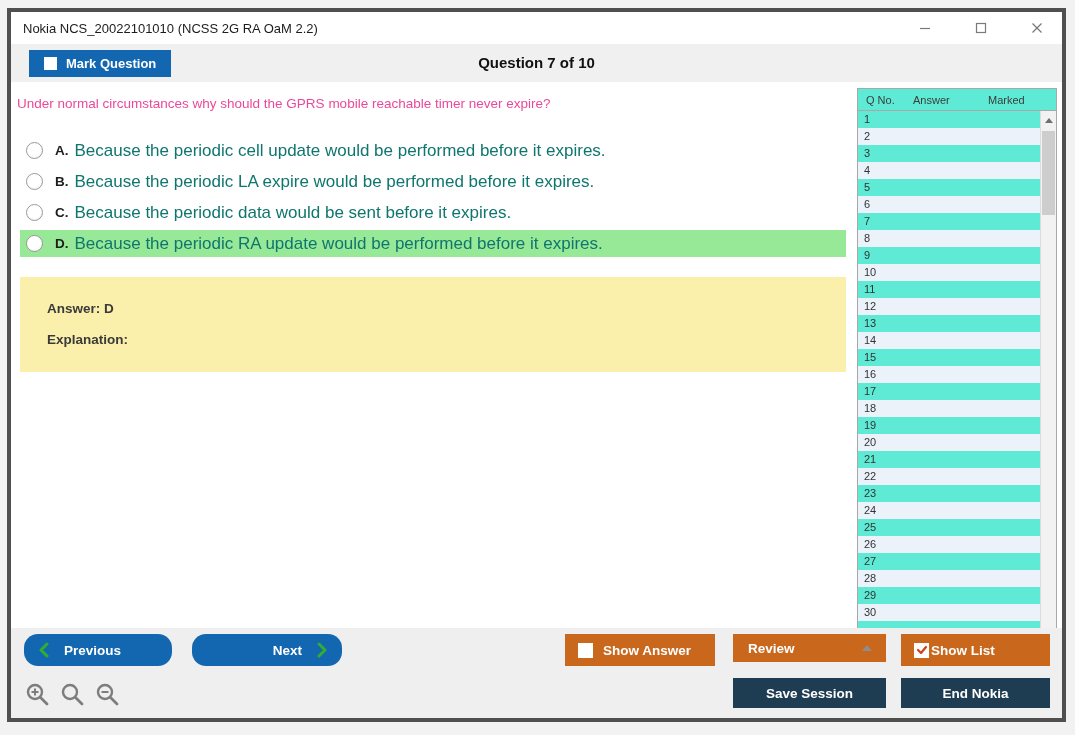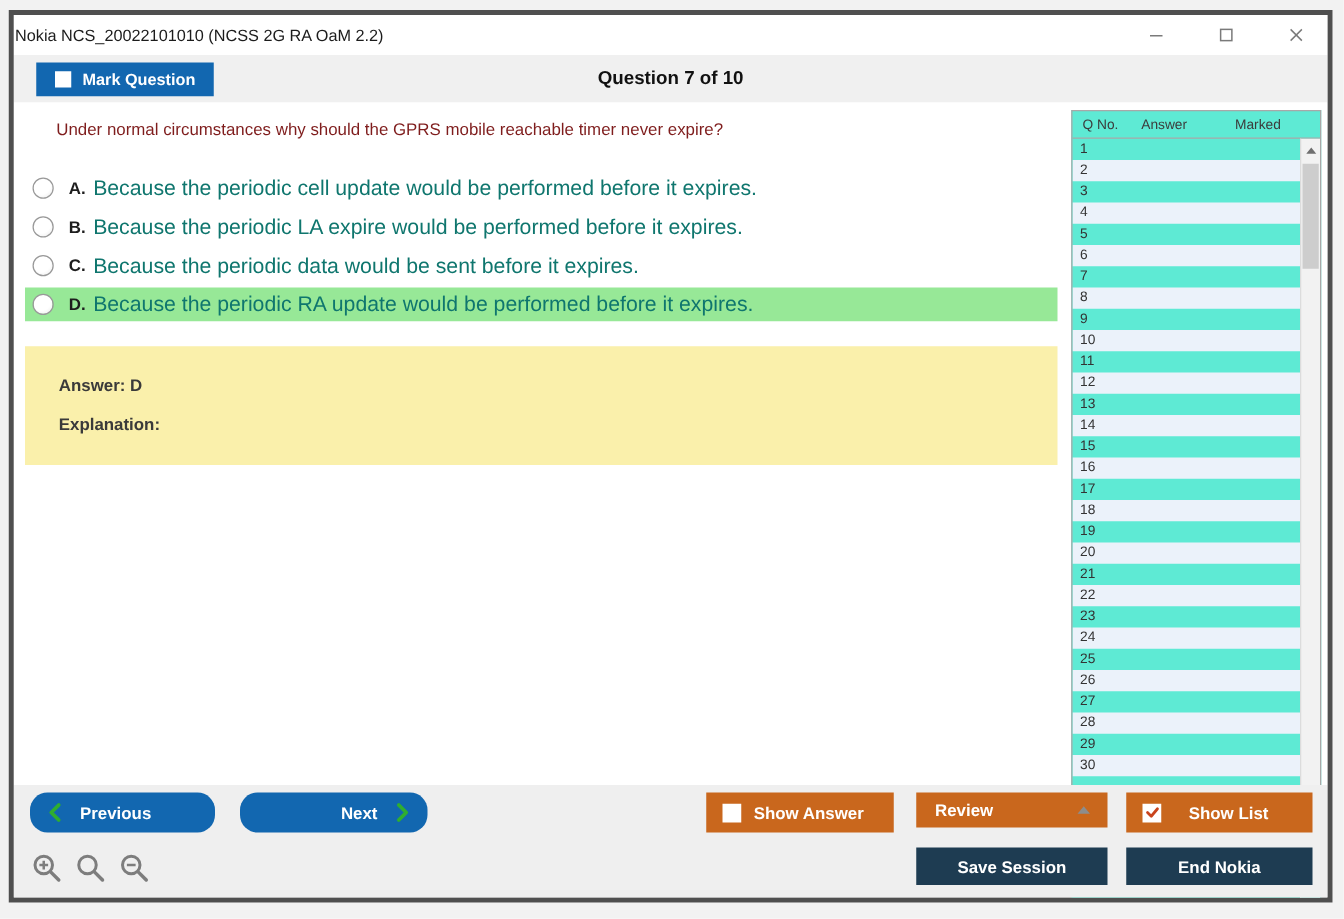--- a/index.html
+++ b/index.html
@@ -6,40 +6,40 @@
   html,body { width:1075px; height:735px; }
   body { font-family:"Liberation Sans", sans-serif; background:#f2f2f2; position:relative; }
 
   .window {
     position:absolute; left:7px; top:8px; width:1059px; height:714px;
     border:4px solid #4f4f4f; background:#ffffff; overflow:hidden;
   }
 
   
   .titlebar { height:32px; background:#ffffff; display:flex; align-items:center; position:relative; }
-  .title { font-size:13px; color:#1c1c1c; padding-left:1px; }
+  .title { font-size:13px; color:#1c1c1c; padding-left:12px; }
   .win-controls { position:absolute; right:14px; top:0; height:32px; display:flex; align-items:center; gap:34px; }
   .win-btn { width:22px; height:22px; display:flex; align-items:center; justify-content:center; cursor:pointer; }
 
   
   .header { height:38px; background:#f0f0f0; position:relative; }
   .mark-btn {
     position:absolute; left:18px; top:6px; height:27px; border:none; cursor:pointer;
     background:#1267b0; color:#fff; display:flex; align-items:center; gap:9px; padding:0 15px;
     font-family:"Liberation Sans", sans-serif; font-size:13px; font-weight:bold;
   }
   .cb { width:13px; height:13px; background:#fff; display:inline-block; flex:0 0 auto; }
   .counter {
     position:absolute; left:0; right:0; top:0; height:38px; line-height:38px;
     text-align:center; font-size:15px; font-weight:bold; color:#111; pointer-events:none;
   }
 
   
   .main { height:546px; position:relative; background:#fff; }
-  .question-text { position:absolute; left:6px; top:14px; font-size:13.5px; color:#7f1d1d;margin-left:28px; }
+  .question-text { position:absolute; left:6px; top:14px; font-size:13.5px; color:#ec4899; }
 
   .option { position:absolute; left:9px; width:826px; height:27px; display:flex; align-items:center; cursor:pointer; }
   .option.hl { background:#97e897; }
   .radio {
     width:17px; height:17px; border-radius:50%; border:1px solid #999;
     background:radial-gradient(circle at 40% 35%, #ffffff 55%, #e8e8e8);
     margin:0 12px 0 6px; flex:0 0 auto;
   }
   .letter { font-weight:bold; font-size:13.5px; color:#1d1d1d; margin-right:6px; }
   .opt-text { font-size:17px; color:#0f766e; }
@@ -78,21 +78,21 @@
   .fbtn { position:absolute; border:none; cursor:pointer; display:flex; align-items:center;
           font-family:"Liberation Sans", sans-serif; font-size:13.5px; font-weight:bold; color:#fff; }
   .blue { background:#1267b0;border-radius:14px; }
   .orange { background:#c9671d; }
   .navy { background:#1e3c52; }
 
   .btn-previous { left:13px; top:6px; width:148px; height:32px; padding-left:15px; gap:15px; }
   .btn-next { left:181px; top:6px; width:150px; height:32px; justify-content:flex-end; padding-right:15px; gap:15px; }
   .btn-show-answer { left:554px; top:6px; width:150px; height:32px; padding-left:13px; gap:10px; }
   .btn-review { left:722px; top:6px; width:153px; height:28px; padding-left:15px; }
-  .btn-show-list { left:890px; top:6px; width:149px; height:32px; padding-left:13px; gap:22px; }
+  .btn-show-list { left:890px; top:6px; width:149px; height:32px; padding-left:13px; gap:2px; }
   .btn-save-session { left:722px; top:50px; width:153px; height:30px; justify-content:center; }
   .btn-end-exam { left:890px; top:50px; width:149px; height:30px; justify-content:center; }
 
   .cb-lg { width:15px; height:15px; background:#fff; flex:0 0 auto; display:flex; align-items:center; justify-content:center; }
   .rev-tri { margin-left:auto; margin-right:14px; width:0; height:0;
              border-left:5px solid transparent; border-right:5px solid transparent; border-bottom:6px solid #8d8d8d; }
 
   .zoom-tools { position:absolute; left:14px; top:54px; display:flex; gap:9px; align-items:center; }
   .zoom-tools svg { cursor:pointer; }
 </style>

